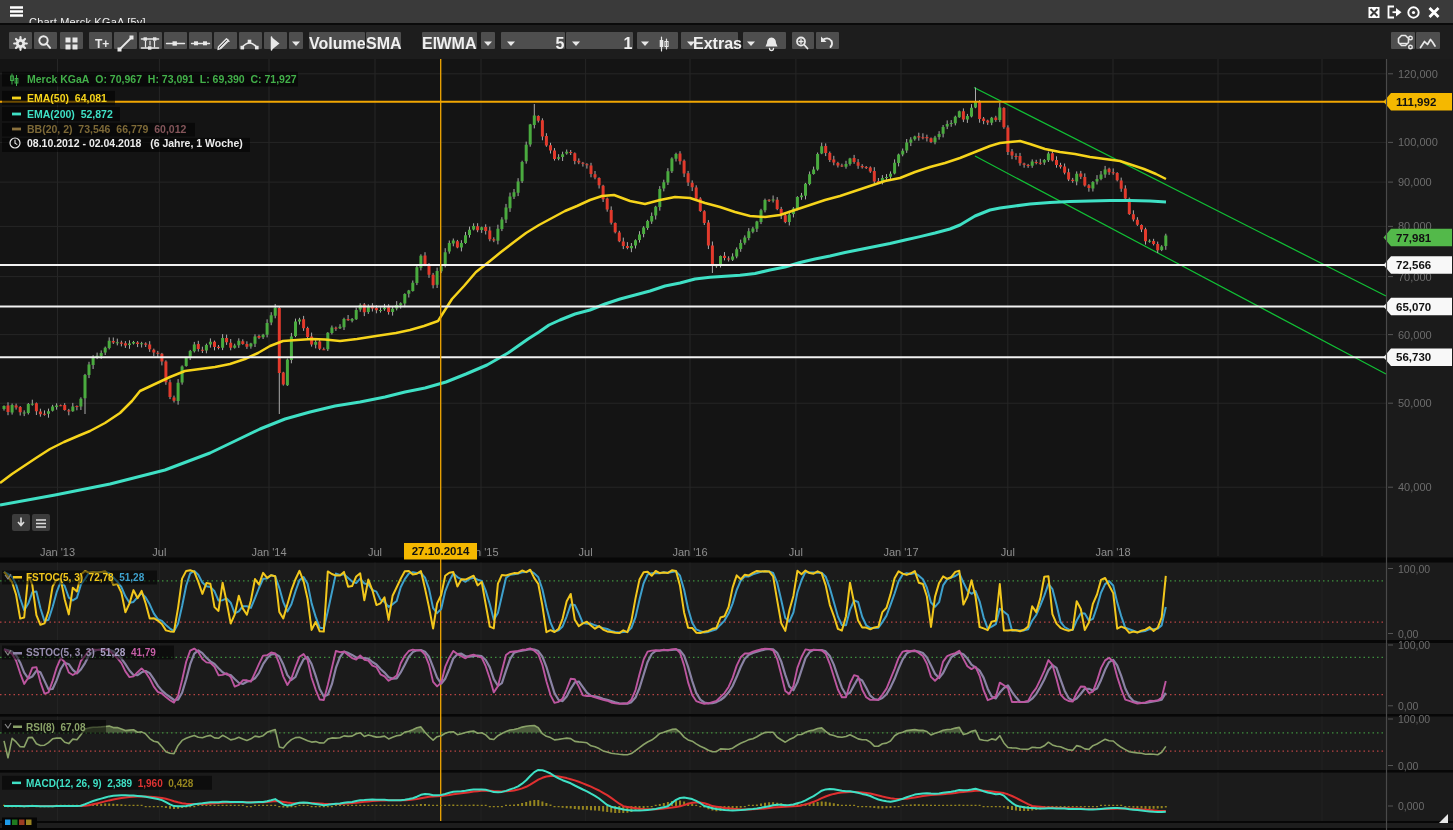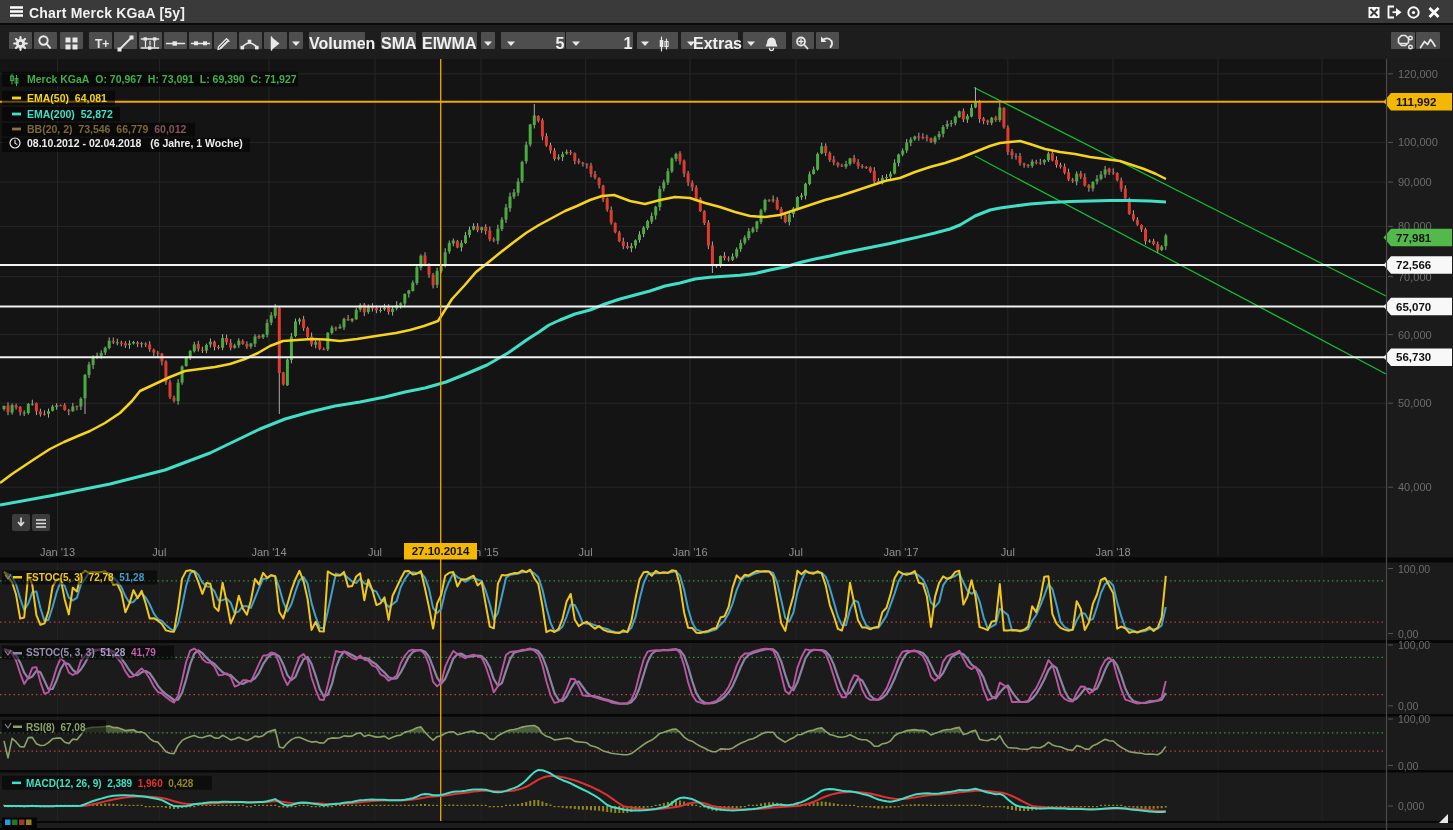--- a/index.html
+++ b/index.html
@@ -1,16 +1,16 @@
 <!DOCTYPE html>
 <html><head><meta charset="utf-8"><style>
 *{margin:0;padding:0;box-sizing:border-box}
 body{width:1453px;height:830px;background:#000;font-family:"Liberation Sans",sans-serif;overflow:hidden}
 #titlebar{position:absolute;left:0;top:0;width:1453px;height:23px;background:#3a3a3a}
-#titlebar .t{position:absolute;left:29px;top:5px;font-size:14px;font-weight:bold;color:#f2f2f2;letter-spacing:0.2px}
+#titlebar .t{position:absolute;left:29px;top:16px;font-size:11px;font-weight:normal;color:#f2f2f2;letter-spacing:0.2px}
 #toolbar{position:absolute;left:0;top:23px;width:1453px;height:36px;background:#1d1d1d;border-top:2px solid #0a0a0a}
 .btn{position:absolute;top:7px;height:17px;background:#4e4e4e;border-radius:1px;color:#f0f0f0;font-size:16px;font-weight:bold;text-align:right;line-height:23px}
 #chart{position:absolute;left:0;top:59px}
 </style></head><body>
 <div id="titlebar">
  <svg width="1453" height="23" style="position:absolute;left:0;top:0">
   <path d="M10,7.5h13M10,11.5h13M10,15.5h13" stroke="#fff" stroke-width="2.6"></path>
   <g stroke="#fff" fill="none" stroke-width="1.6">
    <path d="M1368.5,7h11v11h-11Z" fill="#fff" stroke="none"></path>
    <path d="M1370.5,9l7,7M1377.5,9l-7,7" stroke="#3a3a3a" stroke-width="2"></path>
@@ -31,21 +31,21 @@
     <div class="btn" style="left:88.9px;width:23px"></div>
     <div class="btn" style="left:114px;width:23px"></div>
     <div class="btn" style="left:138.8px;width:23px"></div>
     <div class="btn" style="left:163.9px;width:23px"></div>
     <div class="btn" style="left:188.8px;width:23px"></div>
     <div class="btn" style="left:213.9px;width:23px"></div>
     <div class="btn" style="left:239px;width:23px"></div>
     <div class="btn" style="left:263.9px;width:23px"></div>
     <div class="btn" style="left:288.8px;width:14px"></div>
     <div class="btn" style="left:309px;width:55.5px">Volumen</div>
-    <div class="btn" style="left:381px;width:35px">SMA</div>
+    <div class="btn" style="left:366px;width:35px">SMA</div>
     <div class="btn" style="left:422px;width:33.5px">EMA</div>
     <div class="btn" style="left:436px;width:40.5px">WMA</div>
     <div class="btn" style="left:481px;width:14px"></div>
     <div class="btn" style="left:501px;width:63.5px"><span style="margin-left:13px">5 Jahre</span></div>
     <div class="btn" style="left:566px;width:66.5px"><span style="margin-left:15px">1 Woche</span></div>
     <div class="btn" style="left:637px;width:40.5px"></div>
     <div class="btn" style="left:681px;width:57px"><span style="margin-left:12px">Extras</span></div>
     <div class="btn" style="left:743px;width:42.5px"></div>
     <div class="btn" style="left:791.5px;width:22.5px"></div>
     <div class="btn" style="left:816px;width:23px"></div>

